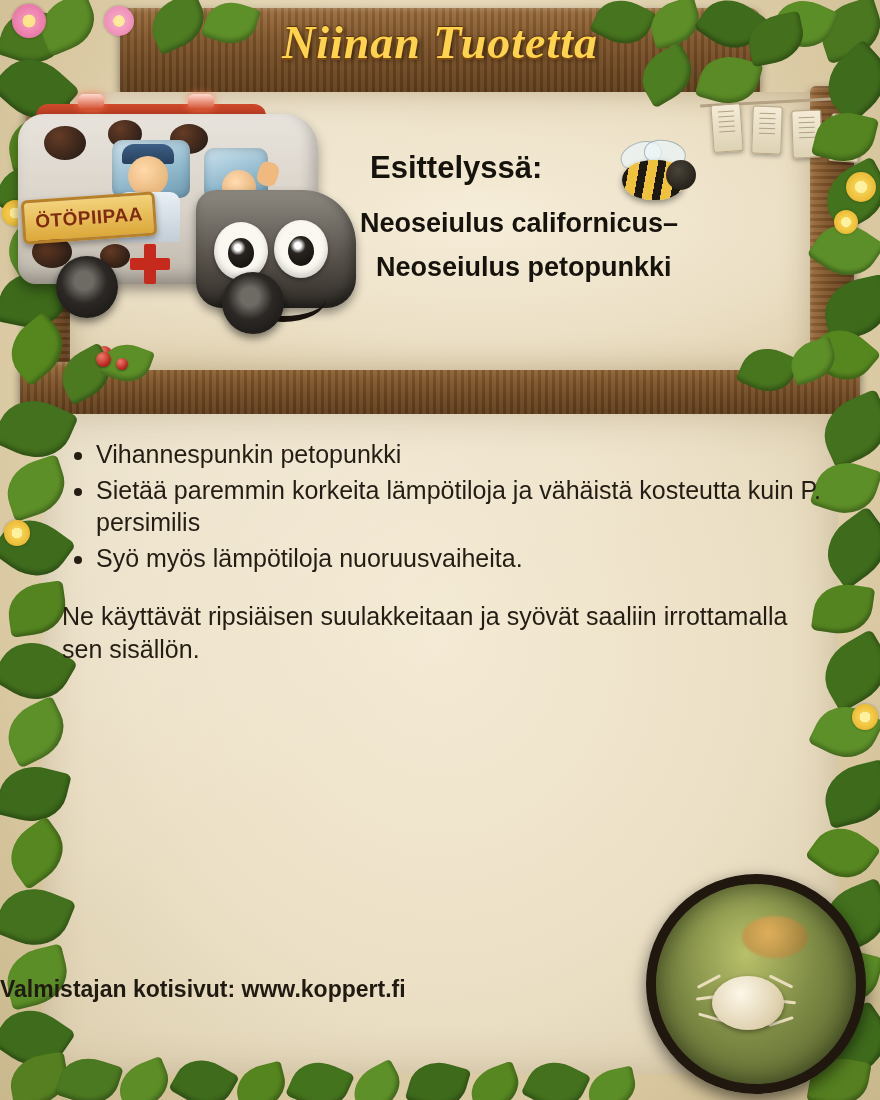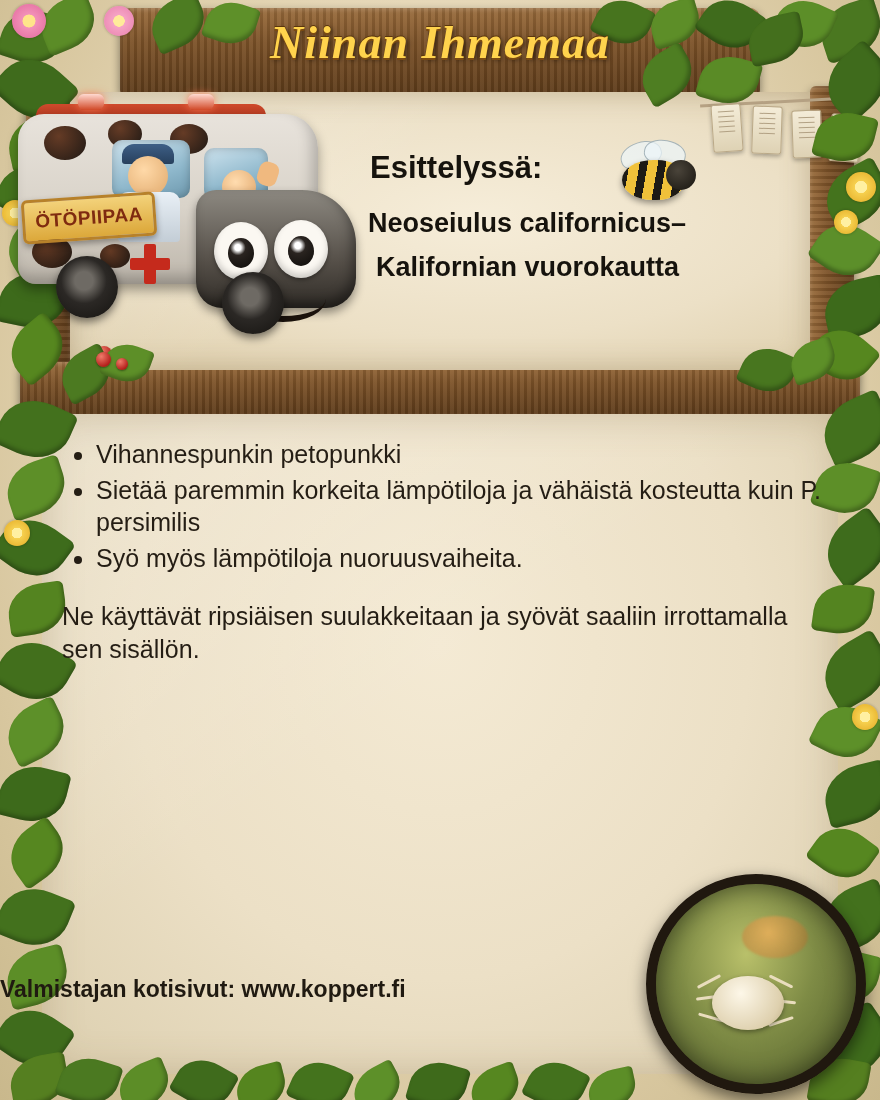--- a/index.html
+++ b/index.html
@@ -111,21 +111,21 @@
   .intro-lead {
     font-size: 31px;
     font-weight: bold;
     color: #16130d;
     margin: 0 0 18px 10px;
   }
   .intro-species {
     font-size: 27px;
     font-weight: bold;
     color: #16130d;
-    margin: 0 0 6px 8px;
+    margin: 0 0 6px 0;
     line-height: 1.42;
   }
   .intro-common {
     font-size: 27px;
     font-weight: bold;
     color: #16130d;
     margin: 0 0 0 16px;
     line-height: 1.42;
   }
 
@@ -413,21 +413,21 @@
 <div class="poster">
 
   <div class="wood wood-top"></div>
   <div class="wood wood-left"></div>
   <div class="wood wood-right"></div>
   <div class="wood wood-mid"></div>
 
   <div class="top-panel"></div>
   <div class="body-panel"></div>
 
-  <div class="header-title">Niinan Ihmemaa</div>
+  <div class="header-title">Niinan Tuotetta</div>
 
   <div class="tag-line"></div>
   <div class="tag" style="left:712px; top:104px; transform:rotate(-4deg);"></div>
   <div class="tag" style="left:752px; top:106px; transform:rotate(2deg);"></div>
   <div class="tag" style="left:792px; top:110px; transform:rotate(-2deg);"></div>
   <div class="tag" style="left:830px; top:114px; transform:rotate(4deg);"></div>
 
   <div class="amb-wrap">
     <div class="amb-roof"></div>
     <div class="amb-light" style="left:70px;"></div>
@@ -467,21 +467,21 @@
   <div class="bee">
     <div class="bee-wing" style="left:16px; top:2px; transform:rotate(-18deg);"></div>
     <div class="bee-wing" style="left:40px; top:0px; transform:rotate(10deg);"></div>
     <div class="bee-body"></div>
     <div class="bee-head"></div>
   </div>
 
   <div class="intro">
     <div class="intro-lead">Esittelyssä:</div>
     <div class="intro-species">Neoseiulus californicus–</div>
-    <div class="intro-common">Kalifornian vuorokautta</div>
+    <div class="intro-common">Neoseiulus petopunkki</div>
   </div>
 
   <div class="content">
     <ul class="bullets">
       <li>Vihannespunkin petopunkki</li>
       <li>Sietää paremmin korkeita lämpötiloja ja vähäistä kosteutta kuin P. persimilis</li>
       <li>Syö myös lämpötiloja nuoruusvaiheita.</li>
     </ul>
     <p class="para">Ne käyttävät ripsiäisen suulakkeitaan ja syövät saaliin irrottamalla sen sisällön.</p>
   </div>

